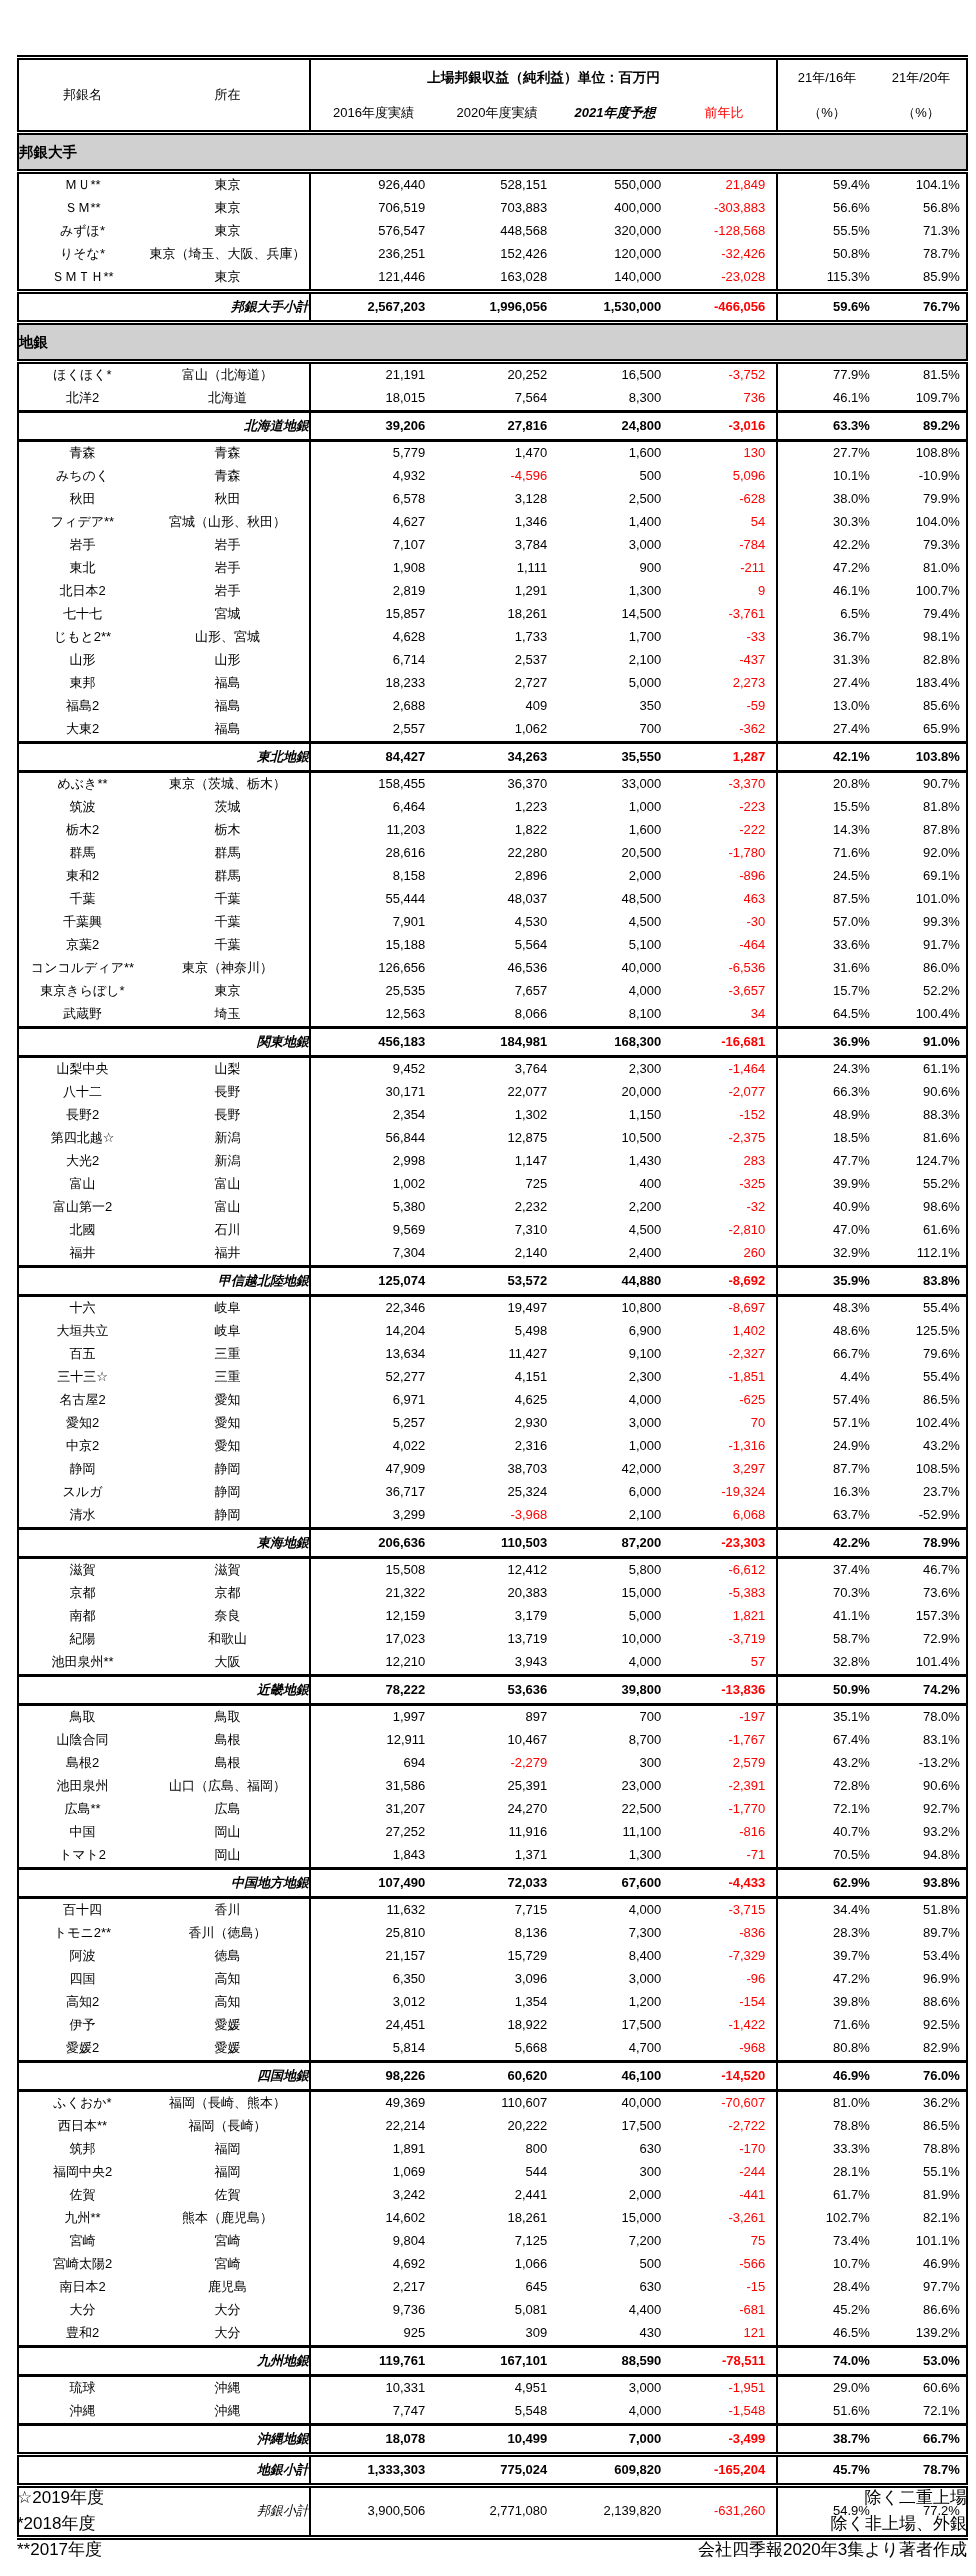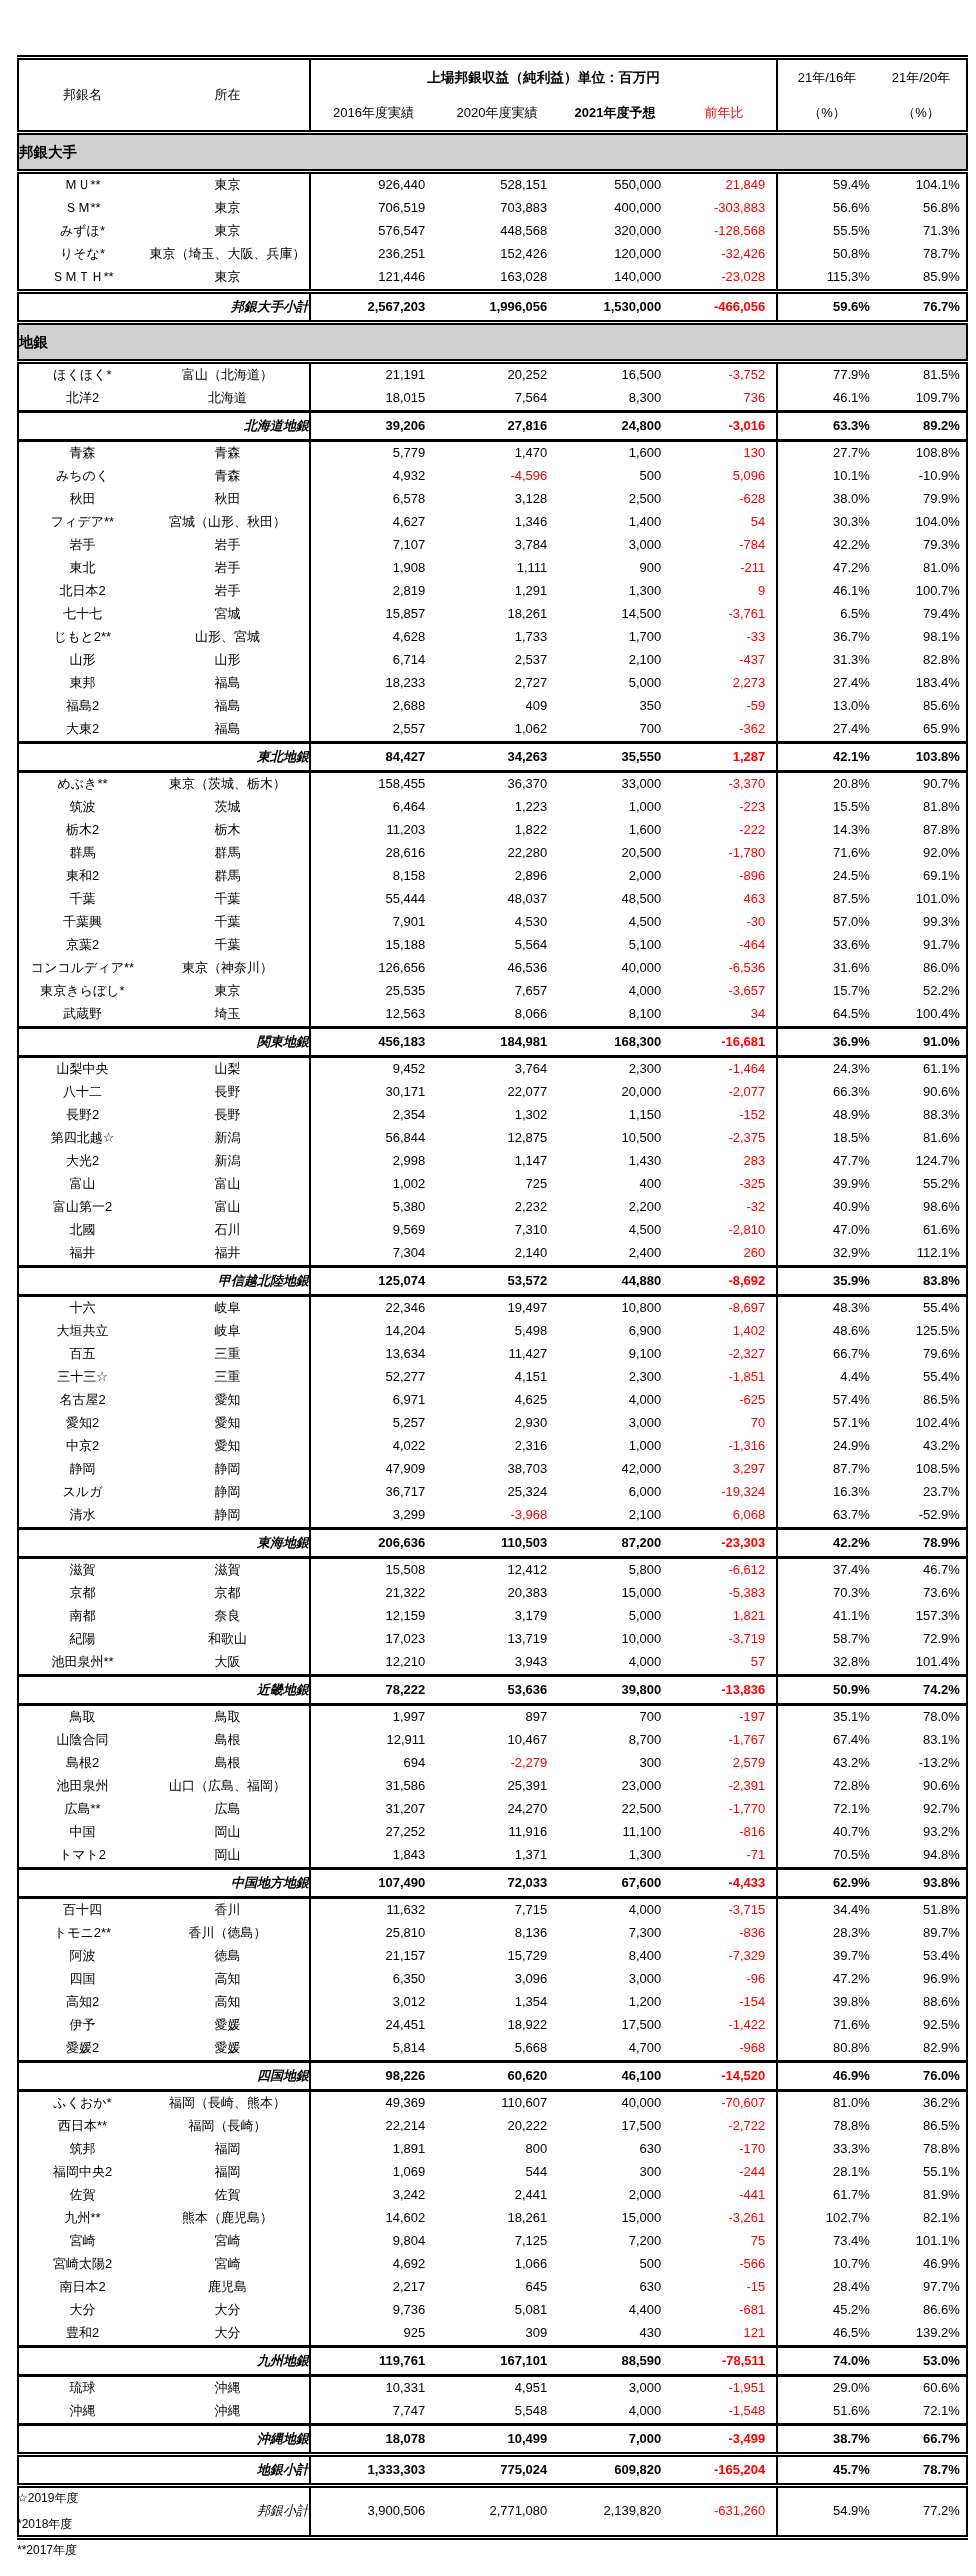--- a/index.html
+++ b/index.html
@@ -26,21 +26,21 @@
   td,th{
     padding:0;
     font-size:13px;
     line-height:1.25;
     overflow:hidden;
   }
   thead th{font-weight:normal;text-align:center;vertical-align:middle;}
   thead tr.h1 th{height:36px;}
   thead tr.h2 th{height:34px;}
   thead th.grp{font-weight:bold;font-size:13.7px;margin-left:16px;}
-  thead th.bold{font-weight:bold;}
+  thead th.bold{font-weight:bold;font-style:italic;}
   thead tr.h2 th{border-bottom:5.3px double #000;}
   thead th[rowspan]{border-bottom:5.3px double #000;}
   .vr{border-right:2.3px solid #000;}
   .red{color:#ff0000;}
   tr.band td{
     background:#d0d0d0;
     border-top:5.3px double #000;
     border-bottom:5.3px double #000;
     font-weight:bold;
     font-size:14.5px;
@@ -69,21 +69,21 @@
     font-weight:normal;
   }
   tr.grand td.label{font-weight:normal;}
   .footnotes{
     position:absolute;
     left:17px;
     top:2485px;
     width:950px;
     display:flex;
     justify-content:space-between;
-    font-size:12px;
+    font-size:17px;
     line-height:26px;
   }
   .footnotes .fl{text-align:left;}
   .footnotes .fr{text-align:right;}
   .footnotes div span{display:block;}
 </style>
 </head>
 <body>
 
 <div class="page">
@@ -1062,16 +1062,21 @@
         </tr>
       </tbody>
   </table>
 
   <div class="footnotes">
     <div class="fl">
       <span>☆2019年度</span>
       <span>*2018年度</span>
       <span>**2017年度</span>
     </div>
+    <div class="fr">
+      <span>除く二重上場</span>
+      <span>除く非上場、外銀</span>
+      <span>会社四季報2020年3集より著者作成</span>
+    </div>
   </div>
 
 </div>
 
 
 </body></html>

